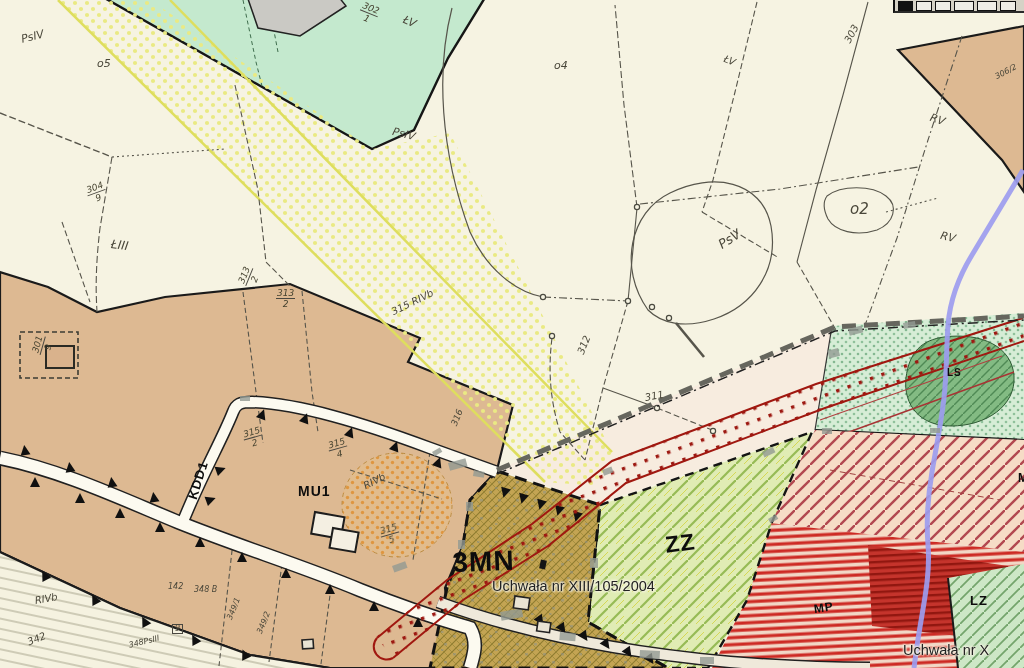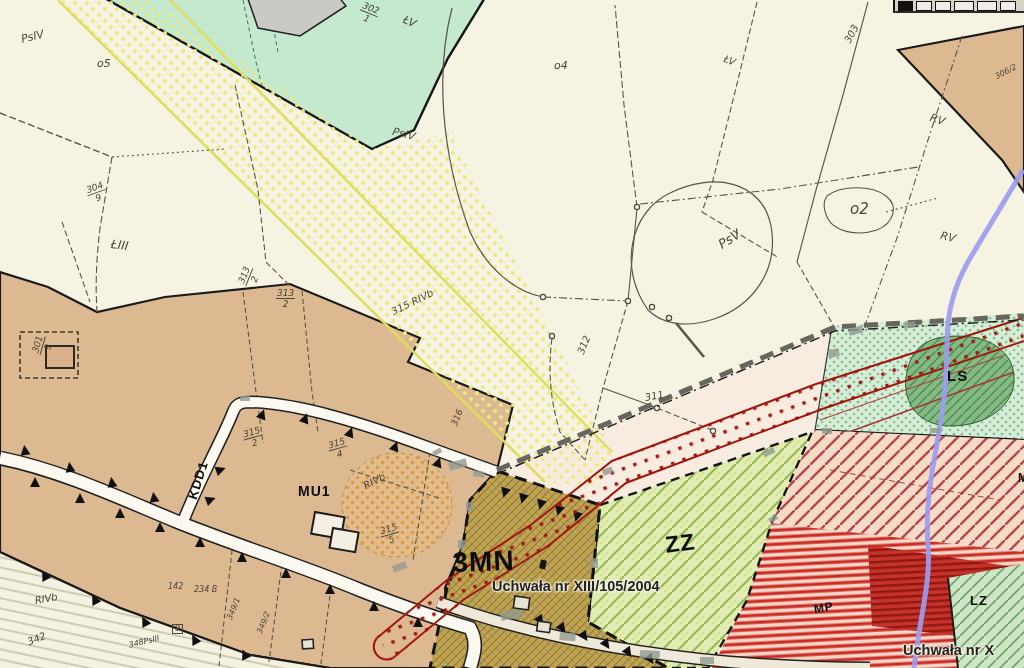--- a/index.html
+++ b/index.html
@@ -5,21 +5,21 @@
   html,body{margin:0;padding:0;}
   body{width:1024px;height:668px;overflow:hidden;position:relative;
        font-family:"DejaVu Sans",sans-serif;background:#f6f3e2;}
   #stage{position:absolute;left:0;top:0;width:1024px;height:668px;}
   svg{position:absolute;left:0;top:0;}
   .lbl{position:absolute;white-space:nowrap;color:#4a473a;font-style:italic;
        font-family:"DejaVu Sans",sans-serif;transform-origin:0 0;line-height:1;}
   .zlbl{position:absolute;white-space:nowrap;color:#0d0d0d;font-style:normal;
         font-weight:bold;font-family:"Liberation Sans",sans-serif;
         transform-origin:0 0;line-height:1;letter-spacing:1px;}
-  .halo{position:absolute;white-space:nowrap;color:#222;font-weight:bold;
+  .halo{position:absolute;white-space:nowrap;color:#222;font-weight:normal;
         font-family:"Liberation Sans",sans-serif;transform-origin:0 0;line-height:1;
         text-shadow:0 0 2px #f4f1e2,0 0 3px #f4f1e2,1px 1px 2px #f4f1e2,-1px -1px 2px #f4f1e2;}
   .frac{position:absolute;text-align:center;color:#45422f;font-style:italic;
         font-size:9px;transform-origin:0 0;line-height:1.15;}
   .frac .num{display:block;border-bottom:1px solid #4a4840;padding:0 1px;}
   .frac .den{display:block;}
   .boxed{border:1px solid #4a4840;padding:0 2px;}
   .mn-dot{position:absolute;left:540px;top:560px;width:6px;height:9px;
           background:#151515;transform:rotate(12deg);}
   
@@ -313,29 +313,29 @@
 <div class="lbl" style="left:644px;top:393px;font-size:10px;transform:rotate(-10deg);">311</div>
 <div class="lbl" style="left:450px;top:424px;font-size:9px;transform:rotate(-68deg);">316</div>
 <div class="lbl" style="left:362px;top:482px;font-size:10px;transform:rotate(-26deg);">RIVb</div>
 <div class="lbl" style="left:390px;top:308px;font-size:10px;transform:rotate(-26deg);">315 RIVb</div>
 <div class="zlbl" style="left:298px;top:484px;font-size:14px;">MU1</div>
 <div class="zlbl" style="left:186px;top:497px;font-size:13px;transform:rotate(-73deg);">KDD1</div>
 <div class="zlbl" style="left:452px;top:549px;font-size:28px;transform:rotate(-2deg);">3MN</div>
 <div class="mn-dot"></div>
 <div class="zlbl" style="left:664px;top:534px;font-size:23px;transform:rotate(-7deg);">ZZ</div>
 <div class="halo" style="left:492px;top:579px;font-size:14.5px;">Uchwała nr XIII/105/2004</div>
-<div class="zlbl" style="left:947px;top:368px;font-size:15px;">LS</div>
+<div class="zlbl" style="left:947px;top:368px;font-size:10px;">LS</div>
 <div class="zlbl" style="left:1018px;top:472px;font-size:12px;">MN2</div>
 <div class="zlbl" style="left:813px;top:603px;font-size:12px;transform:rotate(-8deg);">MP</div>
 <div class="zlbl" style="left:970px;top:594px;font-size:13px;text-align:center;">LZ</div>
 <div class="halo" style="left:903px;top:643px;font-size:14.5px;">Uchwała nr X</div>
 <div class="lbl" style="left:34px;top:596px;font-size:10px;transform:rotate(-10deg);">RIVb</div>
 <div class="lbl" style="left:26px;top:638px;font-size:10px;transform:rotate(-22deg);">342</div>
 <div class="lbl" style="left:168px;top:583px;font-size:8px;">142</div>
-<div class="lbl" style="left:194px;top:586px;font-size:8px;">234 B</div>
+<div class="lbl" style="left:194px;top:586px;font-size:8px;">348 B</div>
 <div class="lbl" style="left:226px;top:618px;font-size:8px;transform:rotate(-68deg);">349/1</div>
 <div class="lbl" style="left:256px;top:632px;font-size:8px;transform:rotate(-68deg);">349/2</div>
 <div class="lbl" style="left:128px;top:642px;font-size:8px;transform:rotate(-14deg);">348PsIII</div>
 <div class="lbl" style="left:994px;top:74px;font-size:8px;transform:rotate(-28deg);">306/2</div>
 <div class="lbl boxed" style="left:172px;top:624px;font-size:8px;">9</div>
 
 <div class="frac" style="left:364px;top:0px;transform:rotate(22deg);">
   <span class="num">302</span>
       <span class="den">1</span>
 </div>

